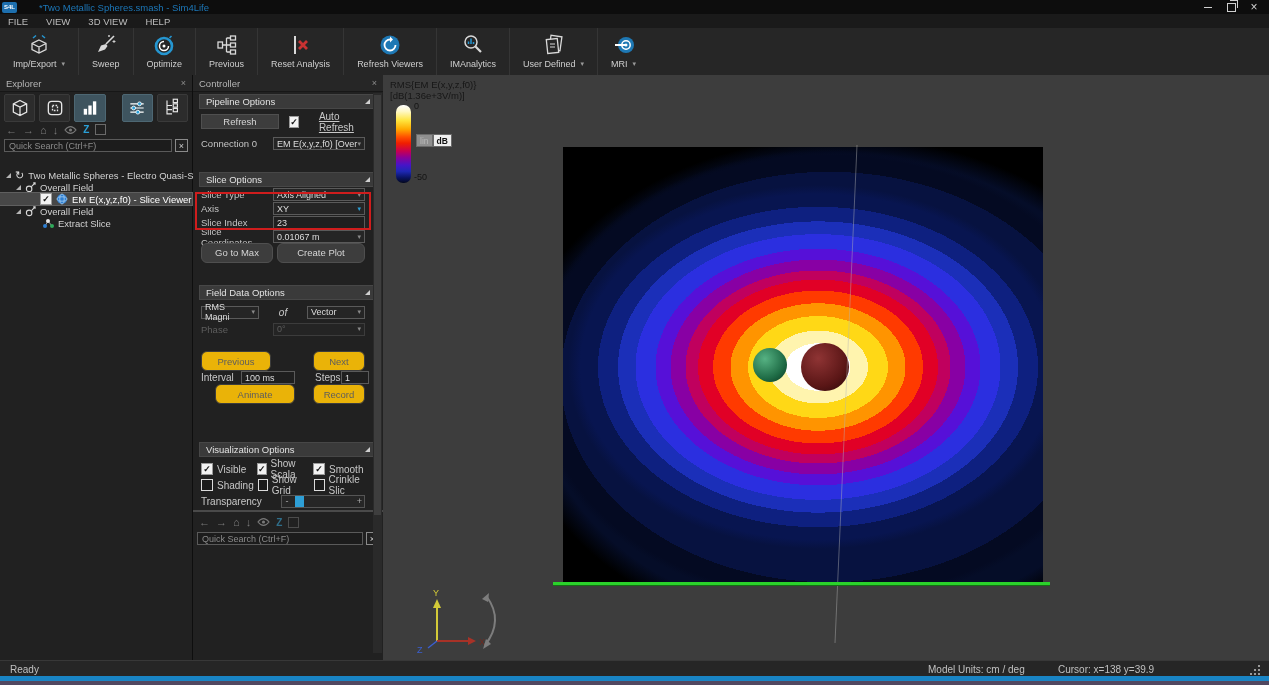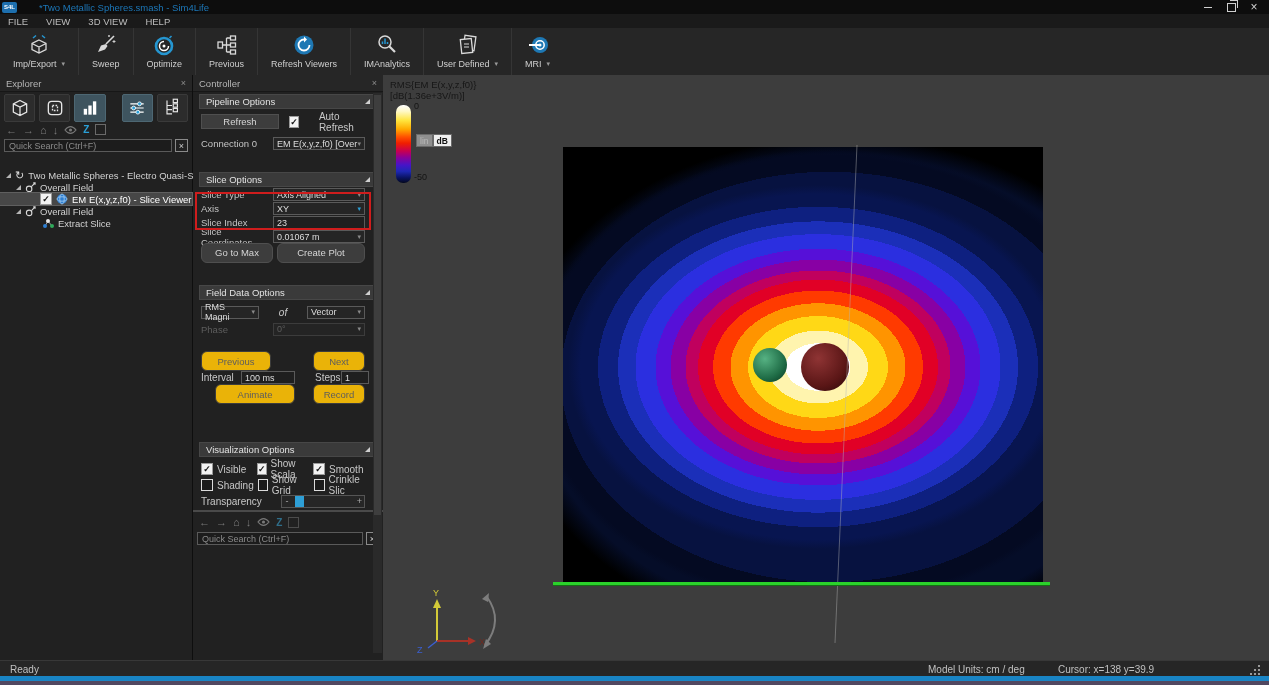--- a/index.html
+++ b/index.html
@@ -185,20 +185,31 @@
         <rect x="15.5" y="10" width="5" height="4"></rect>
         <rect x="15.5" y="17" width="5" height="4"></rect>
         <path d="M7.5 12h4 M11.5 5v14 M11.5 5h4 M11.5 12h4 M11.5 19h4"></path>
       </svg>
     </div>
     <div class="tb-label">
         <span>Previous</span>
       </div>
   </div>
 
+  <div class="tb-item">
+    <div class="tb-icon">
+      <svg width="24" height="24" viewBox="0 0 24 24">
+        <path d="M6 3v18" stroke="#d9d9d9" stroke-width="2"></path>
+        <path d="M10 8l8 8 M18 8l-8 8" stroke="#c93232" stroke-width="2.8"></path>
+      </svg>
+    </div>
+    <div class="tb-label">
+        <span>Reset Analysis</span>
+      </div>
+  </div>
 
   <div class="tb-item">
     <div class="tb-icon">
       <svg width="24" height="24" viewBox="0 0 24 24">
         <circle cx="12" cy="12" r="9.5" fill="#1e78b4"></circle>
         <path d="M12 6.5a5.5 5.5 0 1 0 5.5 5.5" stroke="#fff" stroke-width="1.8" fill="none"></path>
         <path d="M12 3.5l3 3-3 3z" fill="#fff"></path>
       </svg>
     </div>
     <div class="tb-label">
@@ -367,21 +378,21 @@
 
   <div class="section-bar">
     <span>Pipeline Options</span>
     <span class="section-tri"></span>
   </div>
   <div class="ctrl-row" style="margin-top:5px;height:15px;">
     <div class="btn" style="flex:0 0 78px;">
         <span>Refresh</span>
       </div>
     <span class="cb" style="margin-left:10px;">✓</span>
-    <span style="margin-left:20px;">Auto Refresh</span>
+    <span style="margin-left:20px;text-decoration:underline;">Auto Refresh</span>
   </div>
   <div class="ctrl-row" style="margin-top:7px;height:15px;">
     <span class="lbl">Connection 0</span>
     <div class="dd">
       <span>EM  E(x,y,z,f0) [Over</span>
       <span class="arr">▾</span>
     </div>
   </div>
 
   <div style="height:19px;"></div>

